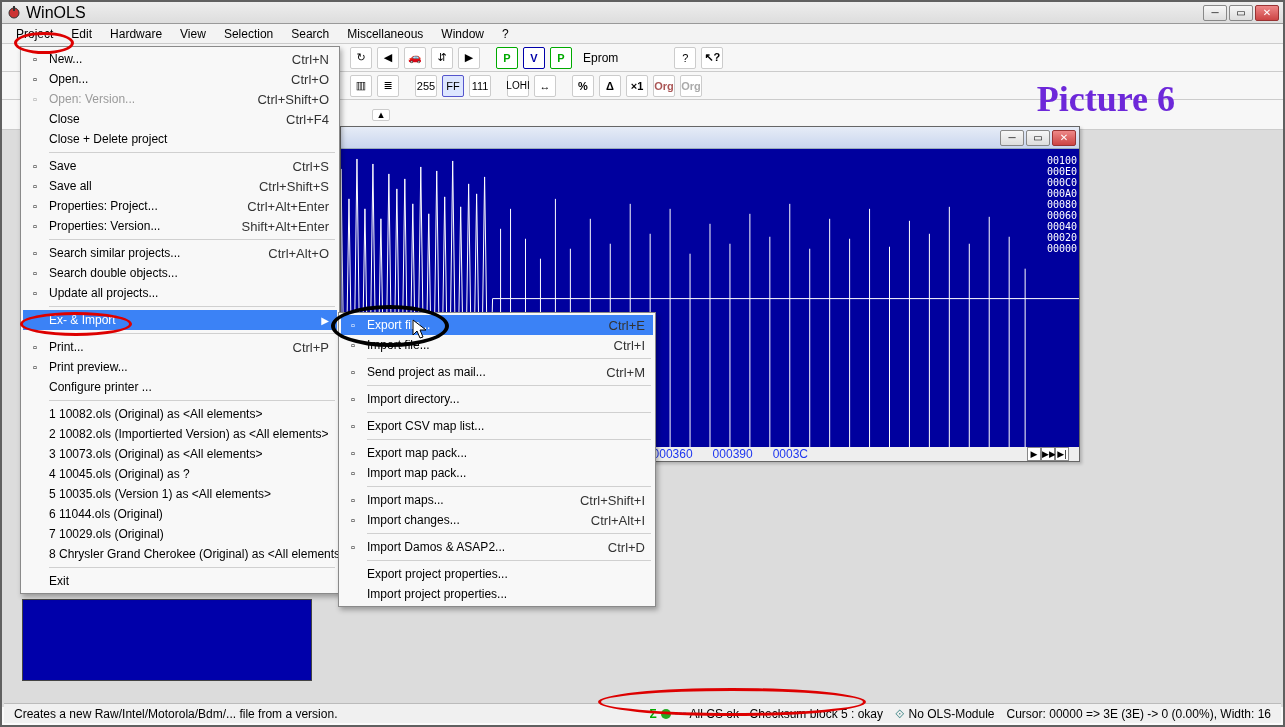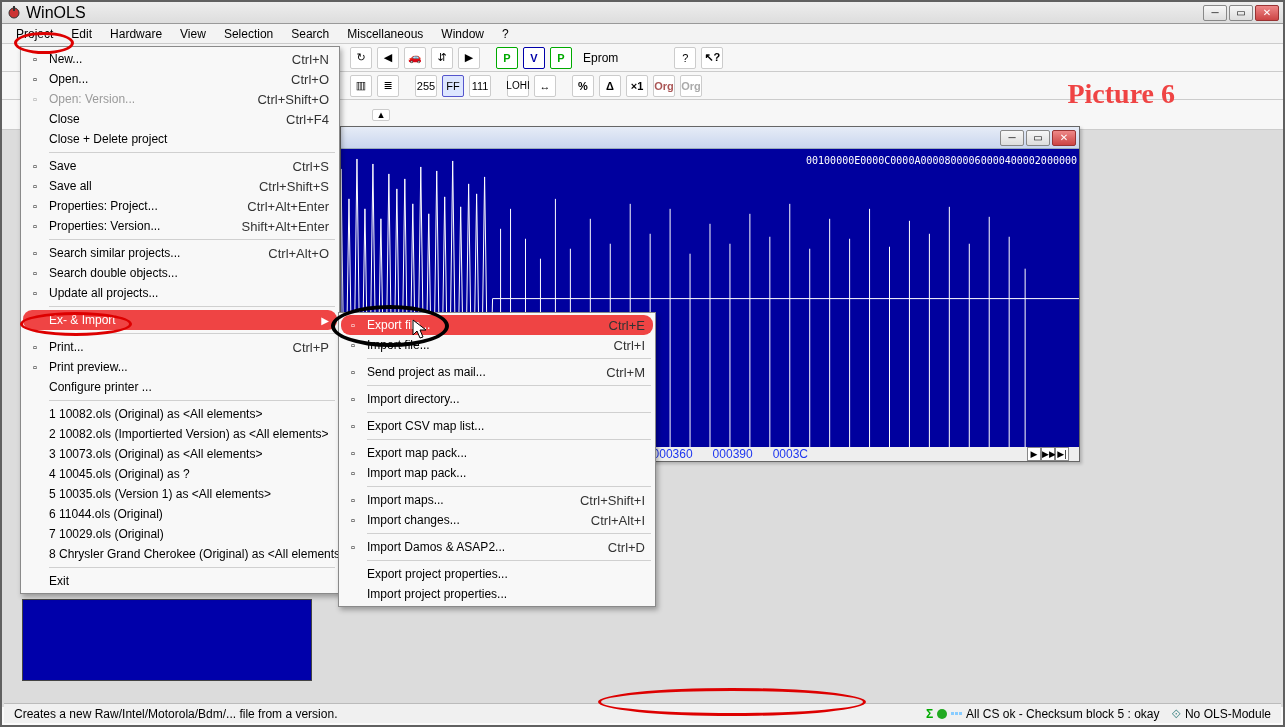--- a/index.html
+++ b/index.html
@@ -18,51 +18,51 @@
   .tb-sep { width:6px; }
   .tb-text { padding:0 6px; }
   .workspace { position:relative; height:calc(727px - 22px - 20px - 28px - 28px - 30px - 18px - 4px); background:#dcdcdc; }
   .child-window {
     position:absolute; left:338px; top:-4px; width:740px; height:336px;
     background:#fff; border:1px solid #666; box-shadow:2px 2px 3px rgba(0,0,0,0.2);
   }
   .child-title { height:22px; background:linear-gradient(#e6ecf7,#cad6ee); border-bottom:1px solid #9ab; display:flex; align-items:center; justify-content:flex-end; padding:0 3px; }
   .child-body { position:relative; height:calc(100% - 22px - 14px); background:#00009e; overflow:hidden; }
   .wave { position:absolute; inset:0; }
-  .yaxis { position:absolute; right:2px; top:0; bottom:0; display:flex; flex-direction:row; justify-content:space-between; padding:6px 0; }
+  .yaxis { position:absolute; right:2px; top:0; bottom:0; display:flex; flex-direction:column; padding:6px 0; }
   .yaxis span { color:#fff; font-size:10px; font-family:monospace; }
   .xaxis { position:absolute; bottom:0; left:0; right:0; height:14px; background:#eee; color:#1d36f0; display:flex; gap:20px; padding-left:8px; font-size:10px; align-items:center; font-family:monospace; }
   .child-ctrl { position:absolute; bottom:0; right:0; height:14px; width:52px; background:#eee; display:flex; }
   .child-ctrl div { width:14px; height:14px; border:1px solid #888; background:#fff; font-size:9px; text-align:center; line-height:12px;}
   
   .dropdown {
     position:absolute; left:18px; top:44px; width:320px; background:#f8f8f8;
     border:1px solid #8a8a8a; box-shadow:2px 3px 5px rgba(0,0,0,0.3); z-index:50; padding:2px;
   }
   .menu-row { display:flex; align-items:center; height:20px; padding-left:26px; padding-right:8px; position:relative; white-space:nowrap; }
   .menu-row .icon { position:absolute; left:4px; width:16px; height:16px; display:flex; align-items:center; justify-content:center; font-size:11px; }
   .menu-row .shortcut { margin-left:auto; color:#333; font-size:13px; }
   .menu-row.disabled { color:#9a9a9a; }
-  .menu-row.highlight { background:#ef4444; color:#fff;border-radius:9px; }
+  .menu-row.highlight { background:#3b82f6; color:#fff; }
   .menu-row.highlight .arrow { color:#fff; }
   .menu-row .arrow { margin-left:auto; font-size:10px; color:#333; }
   .menu-sep { height:1px; background:#d0d0d0; margin:3px 2px 3px 26px; }
   
   .submenu {
     position:absolute; left:336px; top:310px; width:318px; background:#f8f8f8;
     border:1px solid #8a8a8a; box-shadow:2px 3px 5px rgba(0,0,0,0.3); z-index:60; padding:2px;
   }
   
   .statusbar { position:absolute; bottom:2px; left:2px; right:2px; height:20px; background:#f0f0f0; border-top:1px solid #bbb; display:flex; align-items:center; font-size:11px; padding:0 4px; }
   .statusbar .seg { padding:0 6px; display:flex; align-items:center; gap:4px; }
   .statusbar .spacer { flex:1; }
   
   .anno-ellipse { position:absolute; border:3px solid #d00; border-radius:50%; pointer-events:none; z-index:100; }
   .anno-circle-black { position:absolute; border:4px solid #000; border-radius:50%; pointer-events:none; z-index:100; }
-  .anno-text { position:absolute; color:#ef4444; font-family:Georgia, serif; font-size:28px; font-weight:bold; z-index:100; }
+  .anno-text { position:absolute; color:#6d28d9; font-family:Georgia, serif; font-size:36px; font-weight:bold; z-index:100; }
   .cursor-arrow { position:absolute; z-index:200; pointer-events:none; }
   
   .preview-box { position:absolute; left:20px; top:597px; width:290px; height:82px; background:#0000aa; border:1px solid #444; z-index:40; }
   .green-dot { width:10px; height:10px; background:#2a2; border-radius:50%; display:inline-block;}
   .blue-dots { display:flex; gap:1px; }
   .blue-dots span { width:3px; height:3px; background:#8cf; display:inline-block; }
 </style>
 </head>
 <body>
 
@@ -391,20 +391,21 @@
           <span></span>
           <span></span>
           <span></span>
         </span>
       <span>All CS ok - Checksum block 5 : okay</span>
     </div>
     <div class="seg">
       <span style="color:#488;">⟐</span>
       <span>No OLS-Module</span>
     </div>
+    <div class="seg">Cursor: 00000 =&gt; 3E (3E) -&gt; 0 (0.00%), Width: 16</div>
   </div>
 
   <div class="anno-ellipse" style="left:12px; top:30px; width:60px; height:22px;"></div>
   <div class="anno-ellipse" style="left:18px; top:310px; width:112px; height:24px;"></div>
   <div class="anno-ellipse" style="left:596px; top:686px; width:268px; height:28px;"></div>
   <div class="anno-circle-black" style="left:329px; top:303px; width:118px; height:42px;"></div>
   <div class="anno-text" style="right:108px; top:76px;">Picture 6</div>
 
   <svg class="cursor-arrow" style="left:410px; top:317px;" width="18" height="22">
     <path d="M1,1 L1,16 L5,12 L8,19 L11,18 L8,11 L14,11 Z" fill="#fff" stroke="#000" stroke-width="1"></path>

